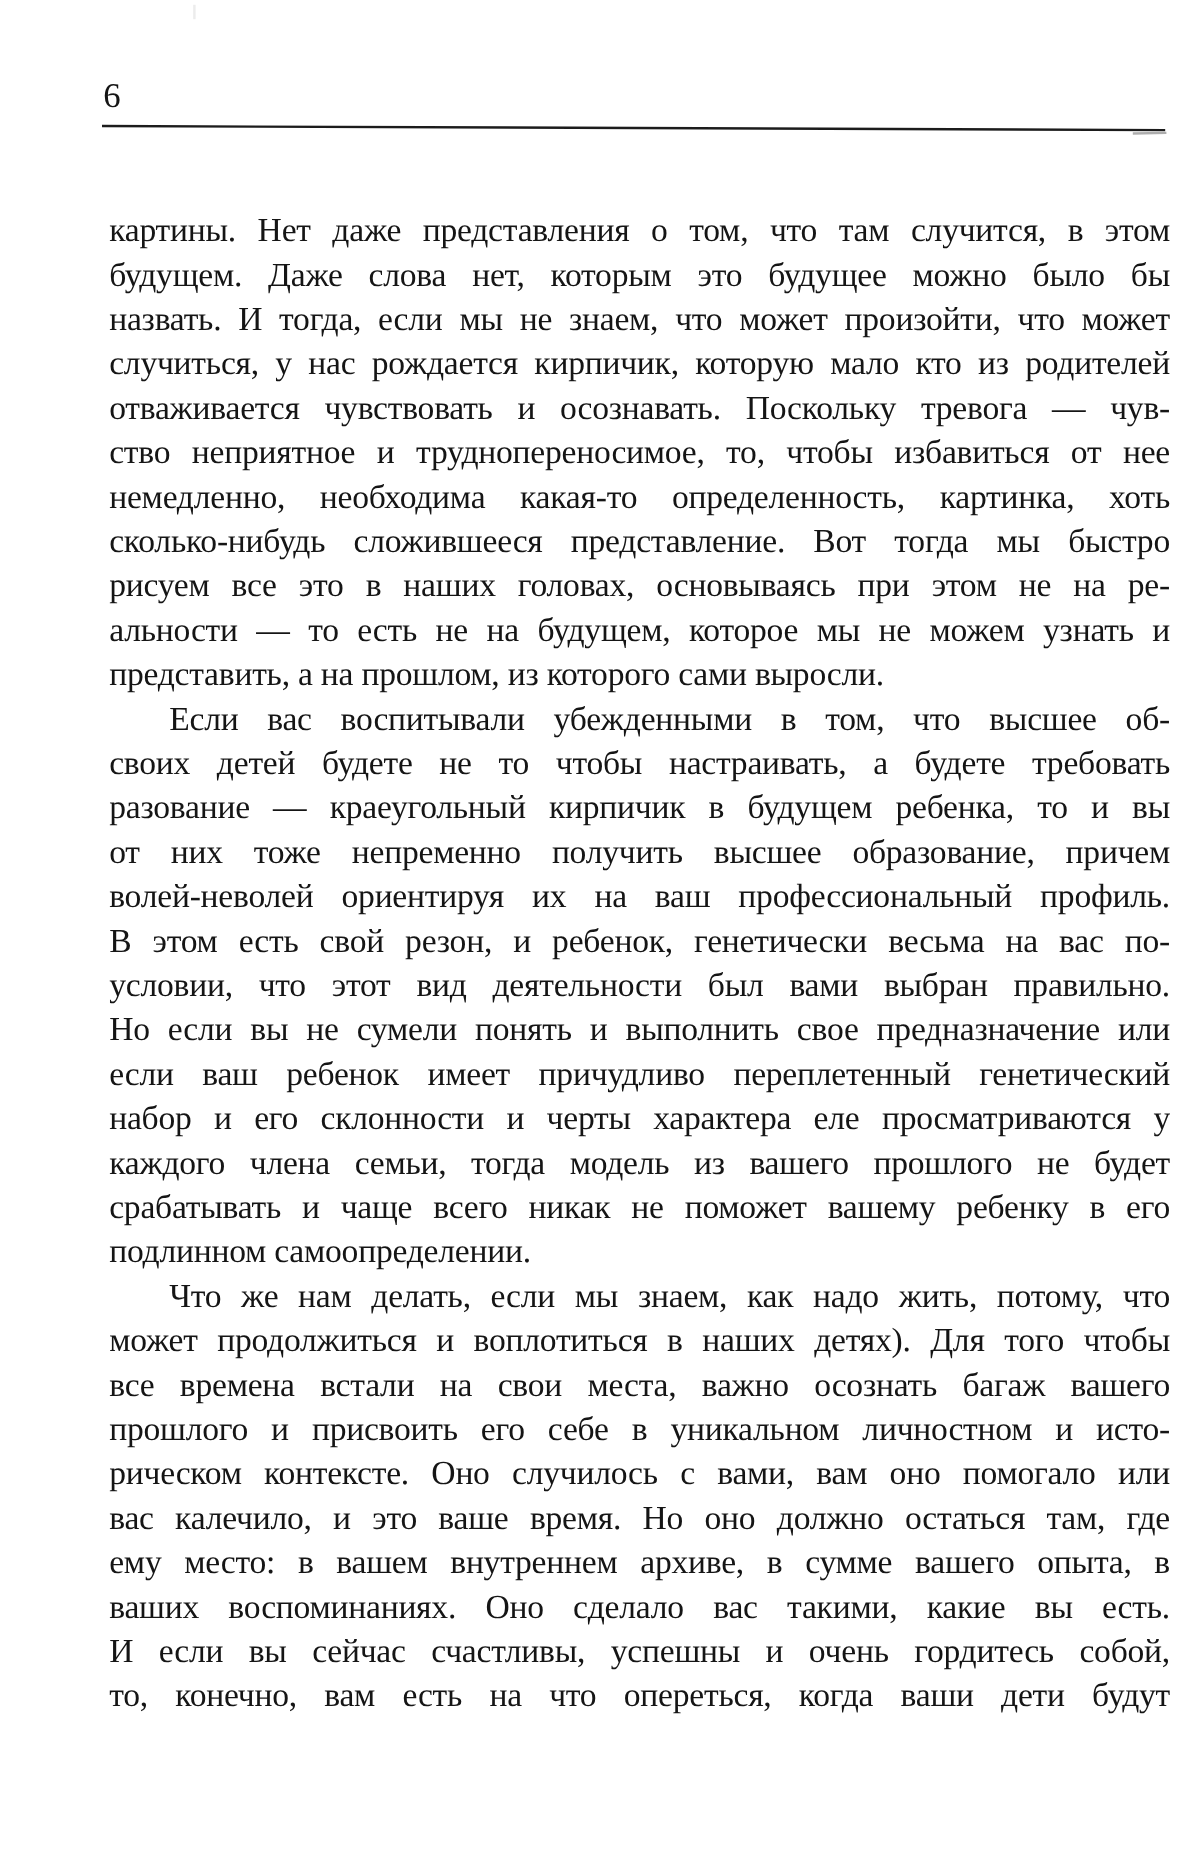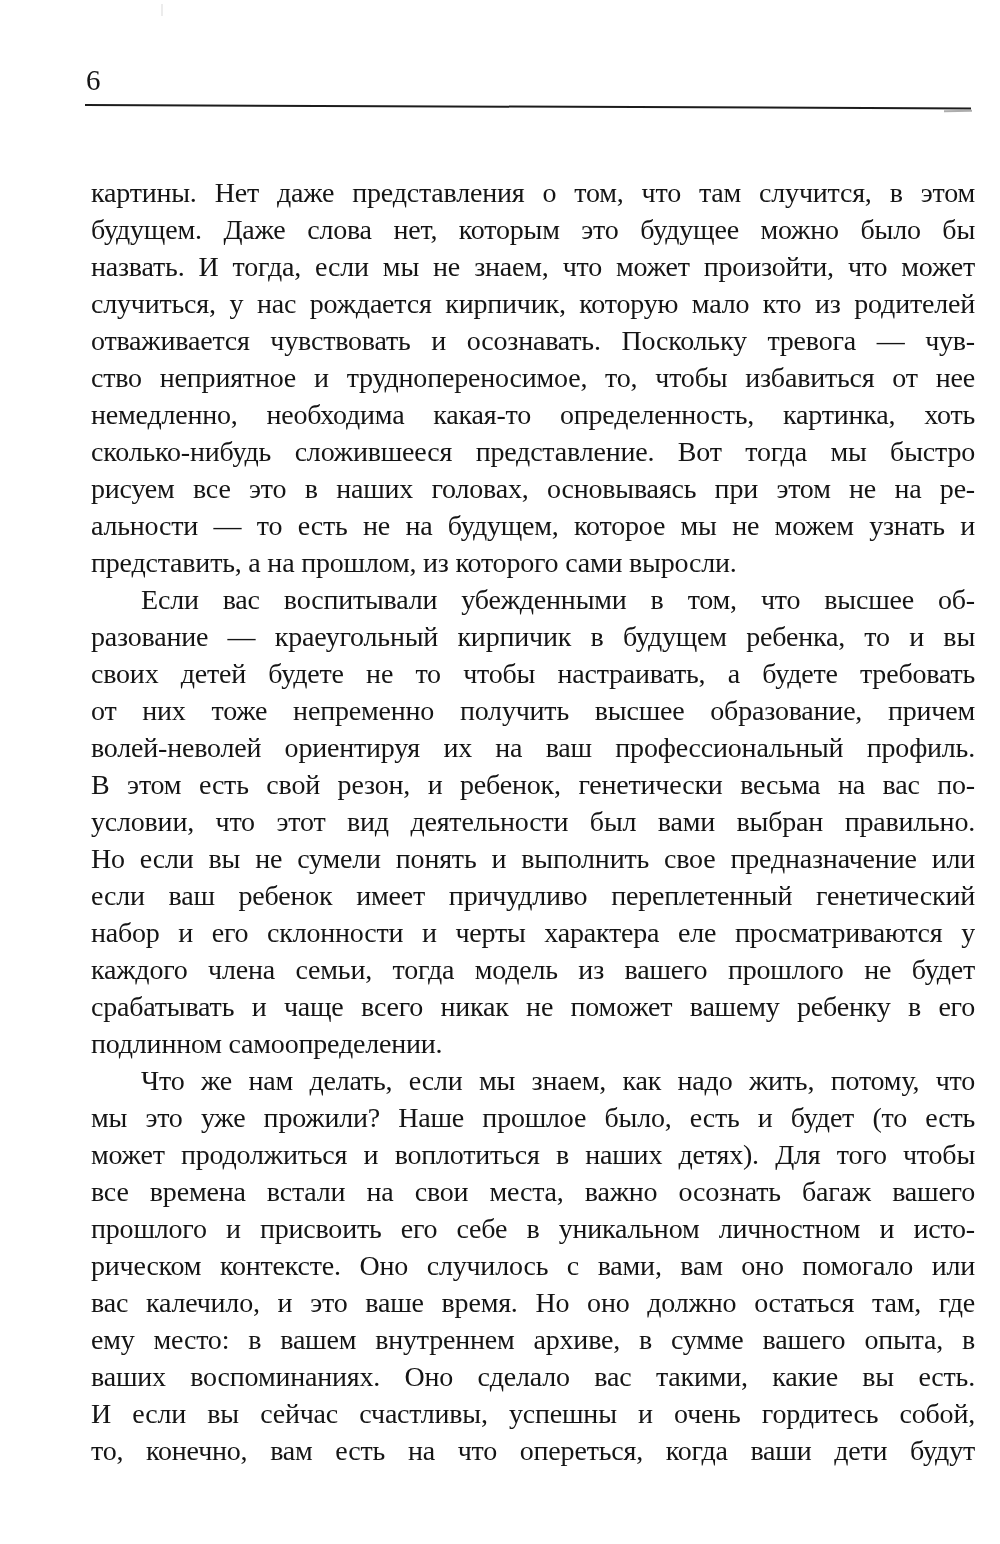--- a/index.html
+++ b/index.html
@@ -115,34 +115,33 @@
       <div class="line">назвать. И тогда, если мы не знаем, что может произойти, что может</div>
       <div class="line">случиться, у нас рождается кирпичик, которую мало кто из родителей</div>
       <div class="line">отваживается чувствовать и осознавать. Поскольку тревога — чув-</div>
       <div class="line">ство неприятное и труднопереносимое, то, чтобы избавиться от нее</div>
       <div class="line">немедленно, необходима какая-то определенность, картинка, хоть</div>
       <div class="line">сколько-нибудь сложившееся представление. Вот тогда мы быстро</div>
       <div class="line">рисуем все это в наших головах, основываясь при этом не на ре-</div>
       <div class="line">альности — то есть не на будущем, которое мы не можем узнать и</div>
       <div class="line last">представить, а на прошлом, из которого сами выросли.</div>
       <div class="line indent">Если вас воспитывали убежденными в том, что высшее об-</div>
+      <div class="line">своих детей будете не то чтобы настраивать, а будете требовать</div>
       <div class="line">разование — краеугольный кирпичик в будущем ребенка, то и вы</div>
-      <div class="line">своих детей будете не то чтобы настраивать, а будете требовать</div>
       <div class="line">от них тоже непременно получить высшее образование, причем</div>
       <div class="line">волей-неволей ориентируя их на ваш профессиональный профиль.</div>
       <div class="line">В этом есть свой резон, и ребенок, генетически весьма на вас по-</div>
       <div class="line">условии, что этот вид деятельности был вами выбран правильно.</div>
       <div class="line">Но если вы не сумели понять и выполнить свое предназначение или</div>
       <div class="line">если ваш ребенок имеет причудливо переплетенный генетический</div>
       <div class="line">набор и его склонности и черты характера еле просматриваются у</div>
       <div class="line">каждого члена семьи, тогда модель из вашего прошлого не будет</div>
       <div class="line">срабатывать и чаще всего никак не поможет вашему ребенку в его</div>
       <div class="line last">подлинном самоопределении.</div>
       <div class="line indent">Что же нам делать, если мы знаем, как надо жить, потому, что</div>
-      <div class="line">мы это уже прожили? Наше прошлое было, есть и будет (то есть</div>
       <div class="line">может продолжиться и воплотиться в наших детях). Для того чтобы</div>
       <div class="line">все времена встали на свои места, важно осознать багаж вашего</div>
       <div class="line">прошлого и присвоить его себе в уникальном личностном и исто-</div>
       <div class="line">рическом контексте. Оно случилось с вами, вам оно помогало или</div>
       <div class="line">вас калечило, и это ваше время. Но оно должно остаться там, где</div>
       <div class="line">ему место: в вашем внутреннем архиве, в сумме вашего опыта, в</div>
       <div class="line">ваших воспоминаниях. Оно сделало вас такими, какие вы есть.</div>
       <div class="line">И если вы сейчас счастливы, успешны и очень гордитесь собой,</div>
       <div class="line">то, конечно, вам есть на что опереться, когда ваши дети будут</div>
     </main>

